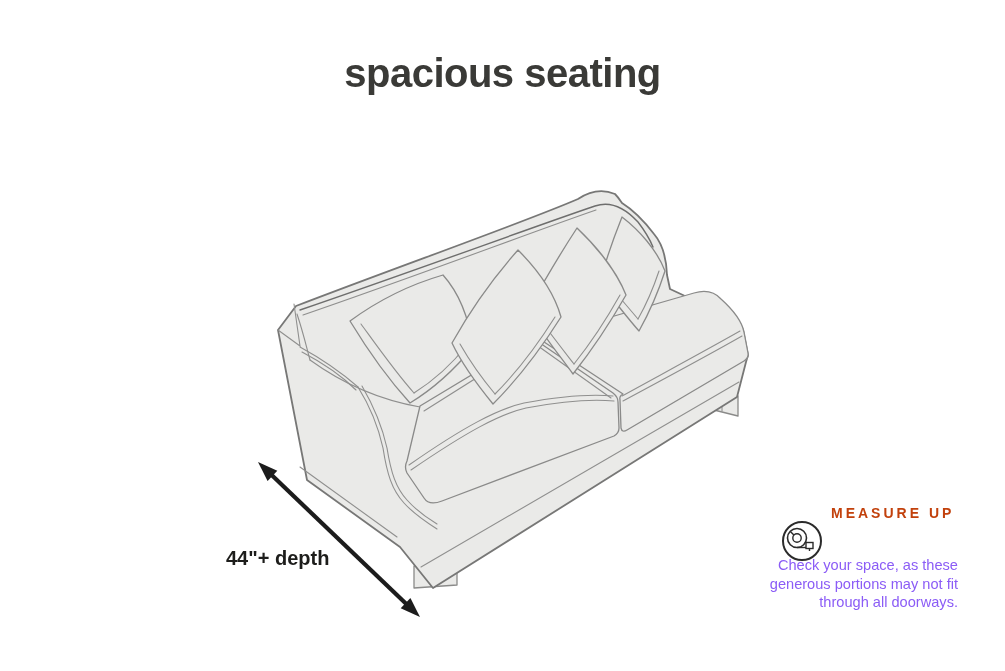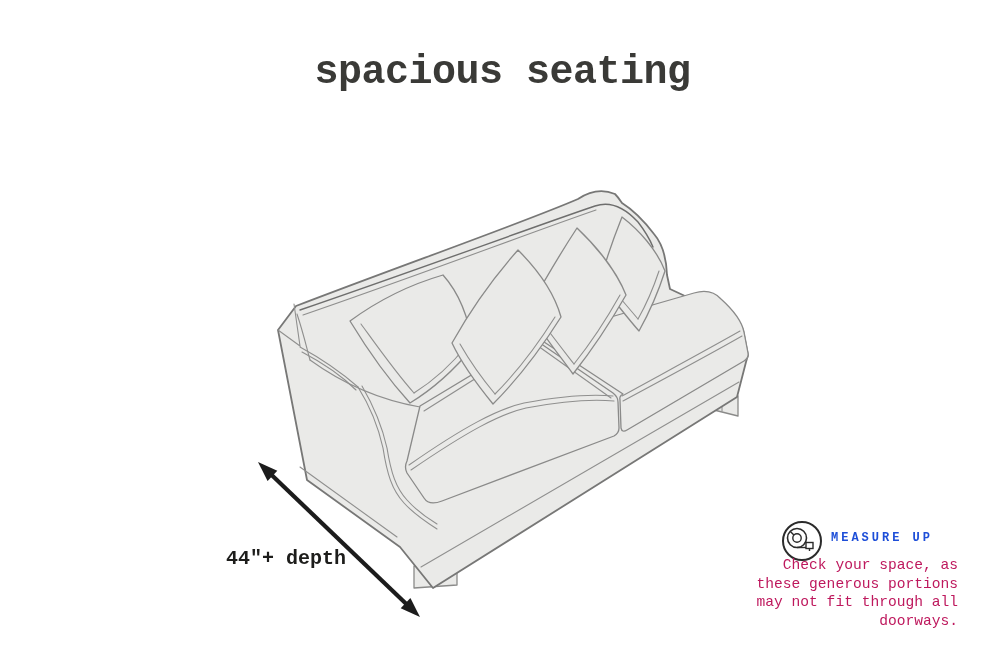--- a/index.html
+++ b/index.html
@@ -1,34 +1,34 @@
 <!DOCTYPE html>
 <html><head>
 <meta charset="utf-8">
 <style>
   html,body{margin:0;padding:0;background:#fff;}
   .page{position:relative;width:1005px;height:671px;background:#fff;overflow:hidden;
-        font-family:Liberation Mono, monospace;}
+        font-family:Liberation Sans, sans-serif;}
   .header{position:absolute;left:0;top:0;width:1005px;text-align:center;}
   .title{margin-top:52px;font-size:40px;font-weight:bold;letter-spacing:-0.5px;color:#3a3a37;line-height:42px;}
   .description{margin:16px auto 0 auto;width:856px;font-size:17.5px;line-height:26px;color:#1c1c1a;}
   .scene{position:absolute;left:0;top:0;width:1005px;height:671px;}
   .s-fill{fill:#eaeae8;stroke:#8a8a89;stroke-width:1.3;stroke-linejoin:round;stroke-linecap:round;}
   .s-out{stroke:#777776;stroke-width:1.8;}
   .s-line{fill:none;stroke:#8f8f8e;stroke-width:1.1;stroke-linecap:round;}
   .s-dark{fill:none;stroke:#6e6e6d;stroke-width:1.4;stroke-linecap:round;}
   .arrow-line{stroke:#1c1c1c;stroke-width:4.2;stroke-linecap:butt;}
   .arrow-head{fill:#1c1c1c;stroke:none;}
   .depth-label{position:absolute;left:226px;top:547px;font-size:20px;font-weight:bold;color:#1d1d1b;}
   .mu-icon{position:absolute;left:780px;top:519px;width:44px;height:44px;}
   .mu-icon *{fill:none;stroke:#2b2b2b;}
-  .mu-heading{position:absolute;left:831px;top:531px;font-size:12px;font-weight:bold;
-              letter-spacing:3px;color:#1d4ed8;}
+  .mu-heading{position:absolute;left:831px;top:505px;font-size:14px;font-weight:bold;
+              letter-spacing:3px;color:#c2410c;}
   .mu-note{position:absolute;right:47px;top:556px;width:212px;text-align:right;
-           font-size:14.6px;line-height:18.6px;color:#be185d;}
+           font-size:14.6px;line-height:18.6px;color:#8b5cf6;}
 </style>
 </head>
 <body>
 
 <div class="page">
 
   <div class="header">
     <div class="title">spacious seating</div>
   </div>
 

